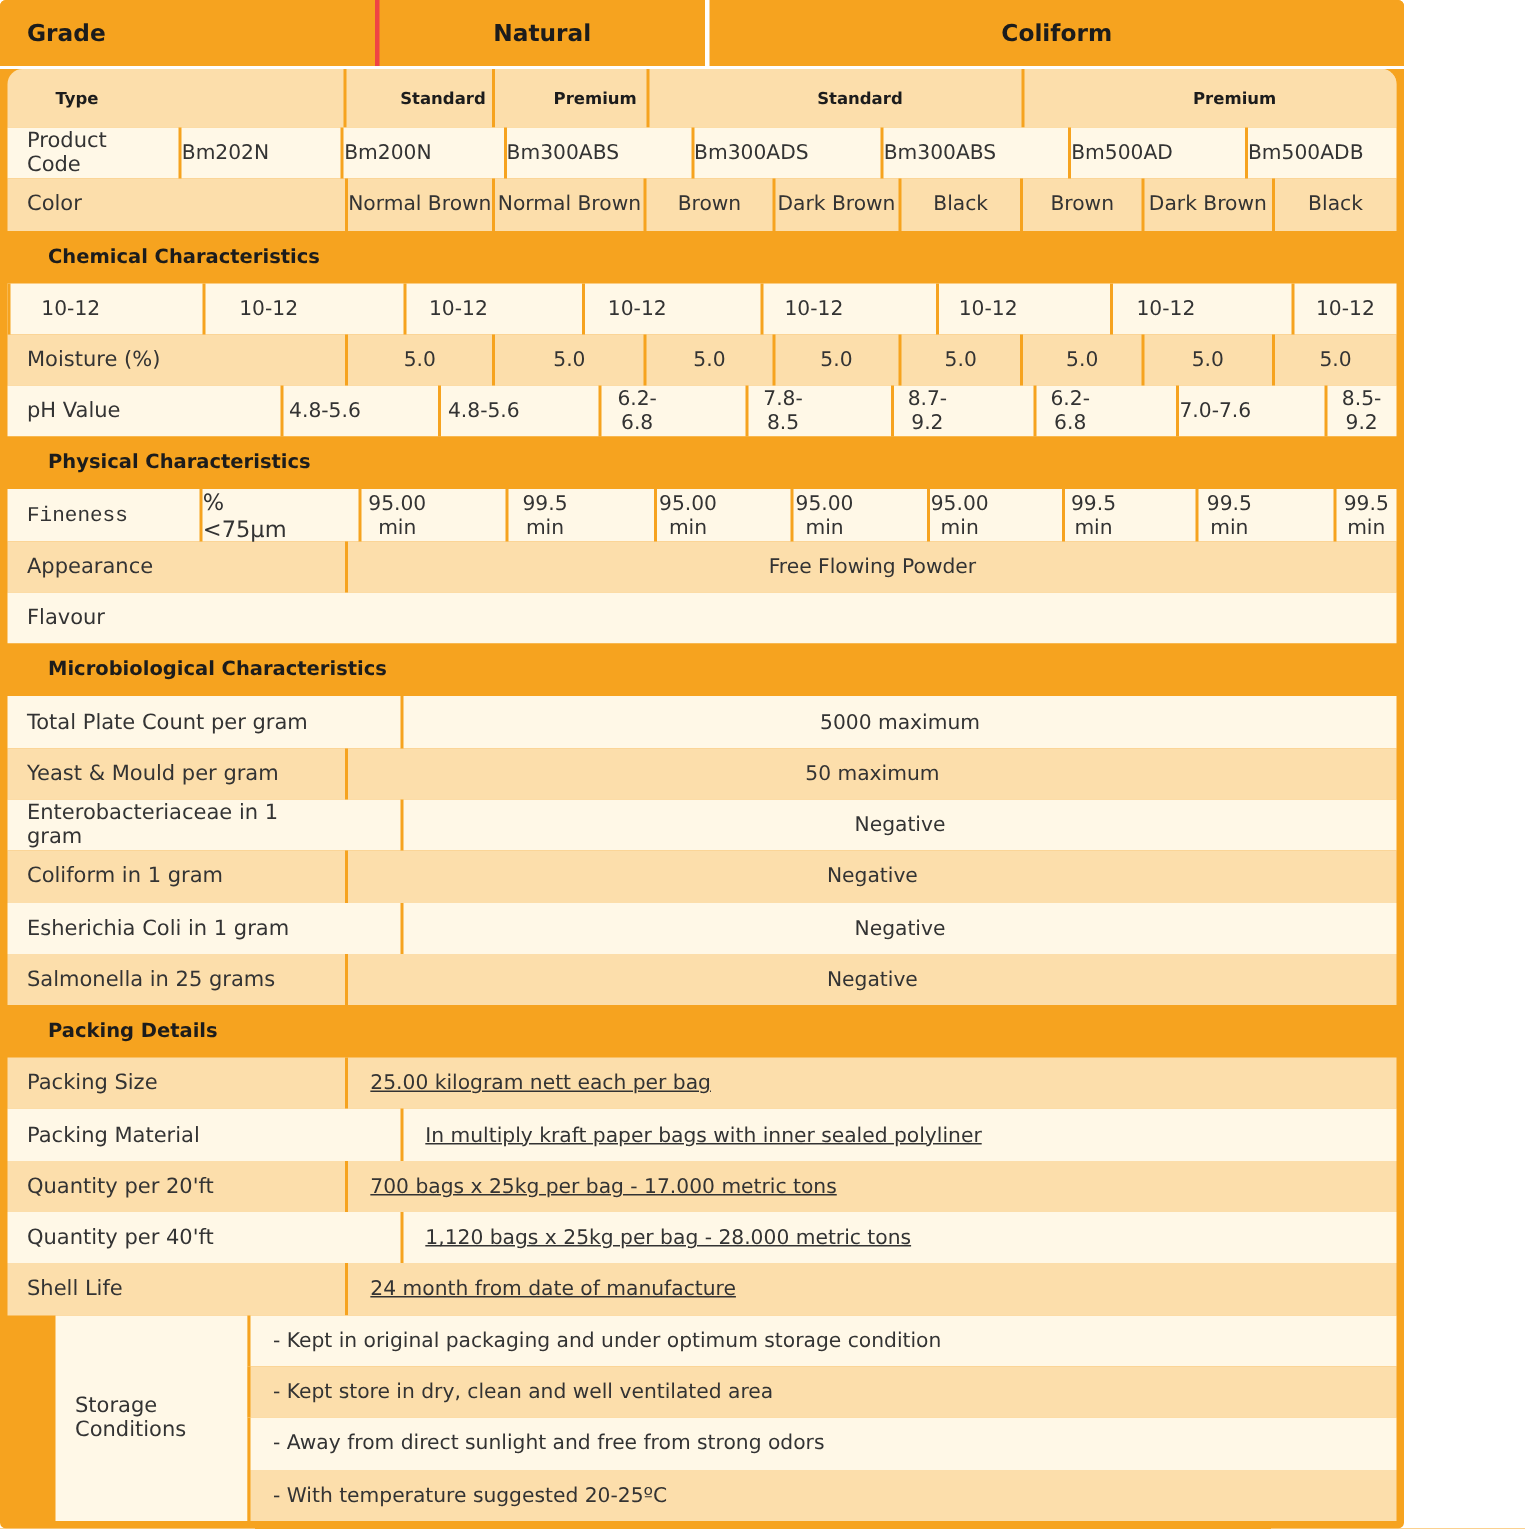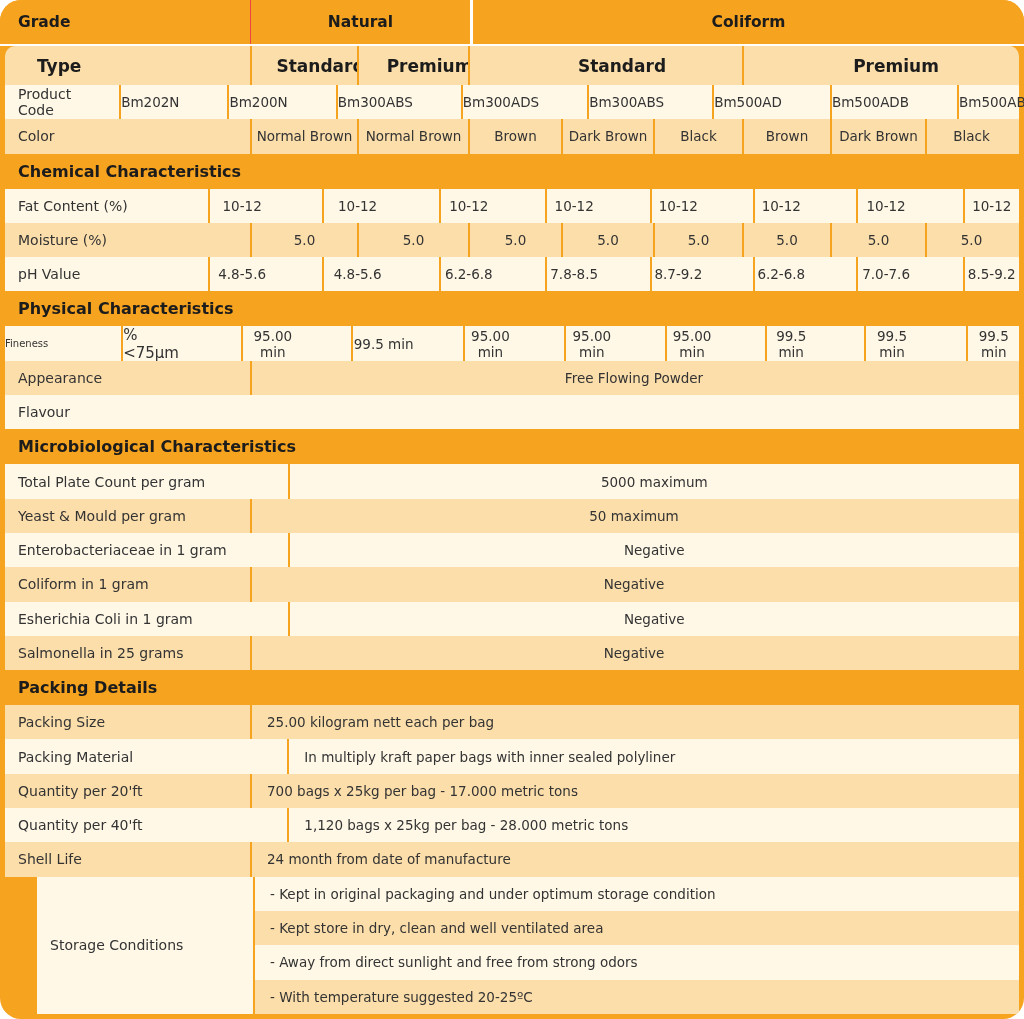--- a/index.html
+++ b/index.html
@@ -9,61 +9,61 @@
     --txt:#333333;
     --hdr:#1C1C1C;
   }
   *{box-sizing:border-box;margin:0;padding:0;}
   body{
     background:#ffffff;
     font-family:"DejaVu Sans","Liberation Sans",sans-serif;
     width:1024px;height:1019px;overflow:hidden;
   }
   .card{
-    width:1024px;height:1019px;
+    width:936px;height:1019px;
     background:var(--orange);
-    border-radius:21px;
+    border-radius:4px;
     overflow:hidden;
   }
   
   .grade-row{display:flex;height:44px;background:var(--orange);}
   .grade-row .gcell{
     display:flex;align-items:center;
     font-weight:700;font-size:15.5px;color:var(--hdr);
   }
   .g-label{width:250px;padding-left:18px;}
-  .g-nat{width:220px;justify-content:center;border-left:1px solid #ef4444;text-align:center;}
+  .g-nat{width:220px;justify-content:center;border-left:3px solid #ef4444;text-align:center;}
   .g-alk{flex:1;justify-content:center;border-left:3px solid #ffffff;}
   .white-sep{height:2px;background:#ffffff;}
   
   .content{padding:0 5px 5px 5px;}
   .r{display:flex;height:34.3px;}
   .type-row{height:39px;border-radius:10px 10px 0 0;overflow:hidden;}
   .lab{
     width:245px;display:flex;align-items:center;padding-left:13px;
     font-size:14px;color:var(--txt);
   }
   .v{
     display:flex;align-items:center;justify-content:center;text-align:center;
     border-left:2px solid var(--orange);
     font-size:13.5px;color:var(--txt);
   }
-  .bold{font-weight:700;font-size:17px;color:var(--hdr);padding-left:32px;}
+  .bold{font-weight:700;font-size:11px;color:var(--hdr);padding-left:32px;}
   .w1{width:107px}.w2{width:111px}.w3{width:93px}.w4{width:92px}
   .w5{width:89px}.w6{width:88px}.w7{width:95px}.w8{width:91px}.sp3{width:274px}.spall{width:766px}
-  .left{justify-content:flex-start;text-align:left;padding-left:15px;}
+  .left{justify-content:flex-start;text-align:left;padding-left:15px;text-decoration:underline;}
   .cream{background:var(--cream);gap:48px;}
   .peach{background:var(--peach);}
   .band{
     height:35px;background:var(--orange);
-    margin:0 -5px;display:flex;align-items:center;padding-left:18px;
-    font-weight:700;font-size:16px;color:var(--hdr);
-  }
-  
-  .flab{width:120px;display:flex;align-items:center;font-size:10px;color:var(--txt);}
+    margin:0 -5px;display:flex;align-items:center;padding-left:32px;
+    font-weight:700;font-size:13px;color:var(--hdr);
+  }
+  
+  .flab{width:120px;display:flex;align-items:center;padding-left:13px;font-size:14px;color:var(--txt);font-family:Liberation Mono, monospace;}
   .fsub{width:125px;display:flex;align-items:center;justify-content:center;
         border-left:2px solid var(--orange);font-size:15px;color:var(--txt);}
   
   .storage{display:flex;height:137.2px;}
   .storage .lab{height:auto;background:var(--cream);margin-left:32px;}
   .slines{display:flex;flex-direction:column;}
   .sline{
     width:766px;height:34.3px;display:flex;align-items:center;
     border-left:2px solid var(--orange);padding-left:15px;
     font-size:13.5px;color:var(--txt);
@@ -111,21 +111,20 @@
       <div class="v w4">Dark Brown</div>
       <div class="v w5">Black</div>
       <div class="v w6">Brown</div>
       <div class="v w7">Dark Brown</div>
       <div class="v w8">Black</div>
     </div>
 
     <div class="band">Chemical Characteristics</div>
 
     <div class="r cream">
-      <div class="lab">Fat Content (%)</div>
       <div class="v w1">10-12</div>
       <div class="v w2">10-12</div>
       <div class="v w3">10-12</div>
       <div class="v w4">10-12</div>
       <div class="v w5">10-12</div>
       <div class="v w6">10-12</div>
       <div class="v w7">10-12</div>
       <div class="v w8">10-12</div>
     </div>
 

